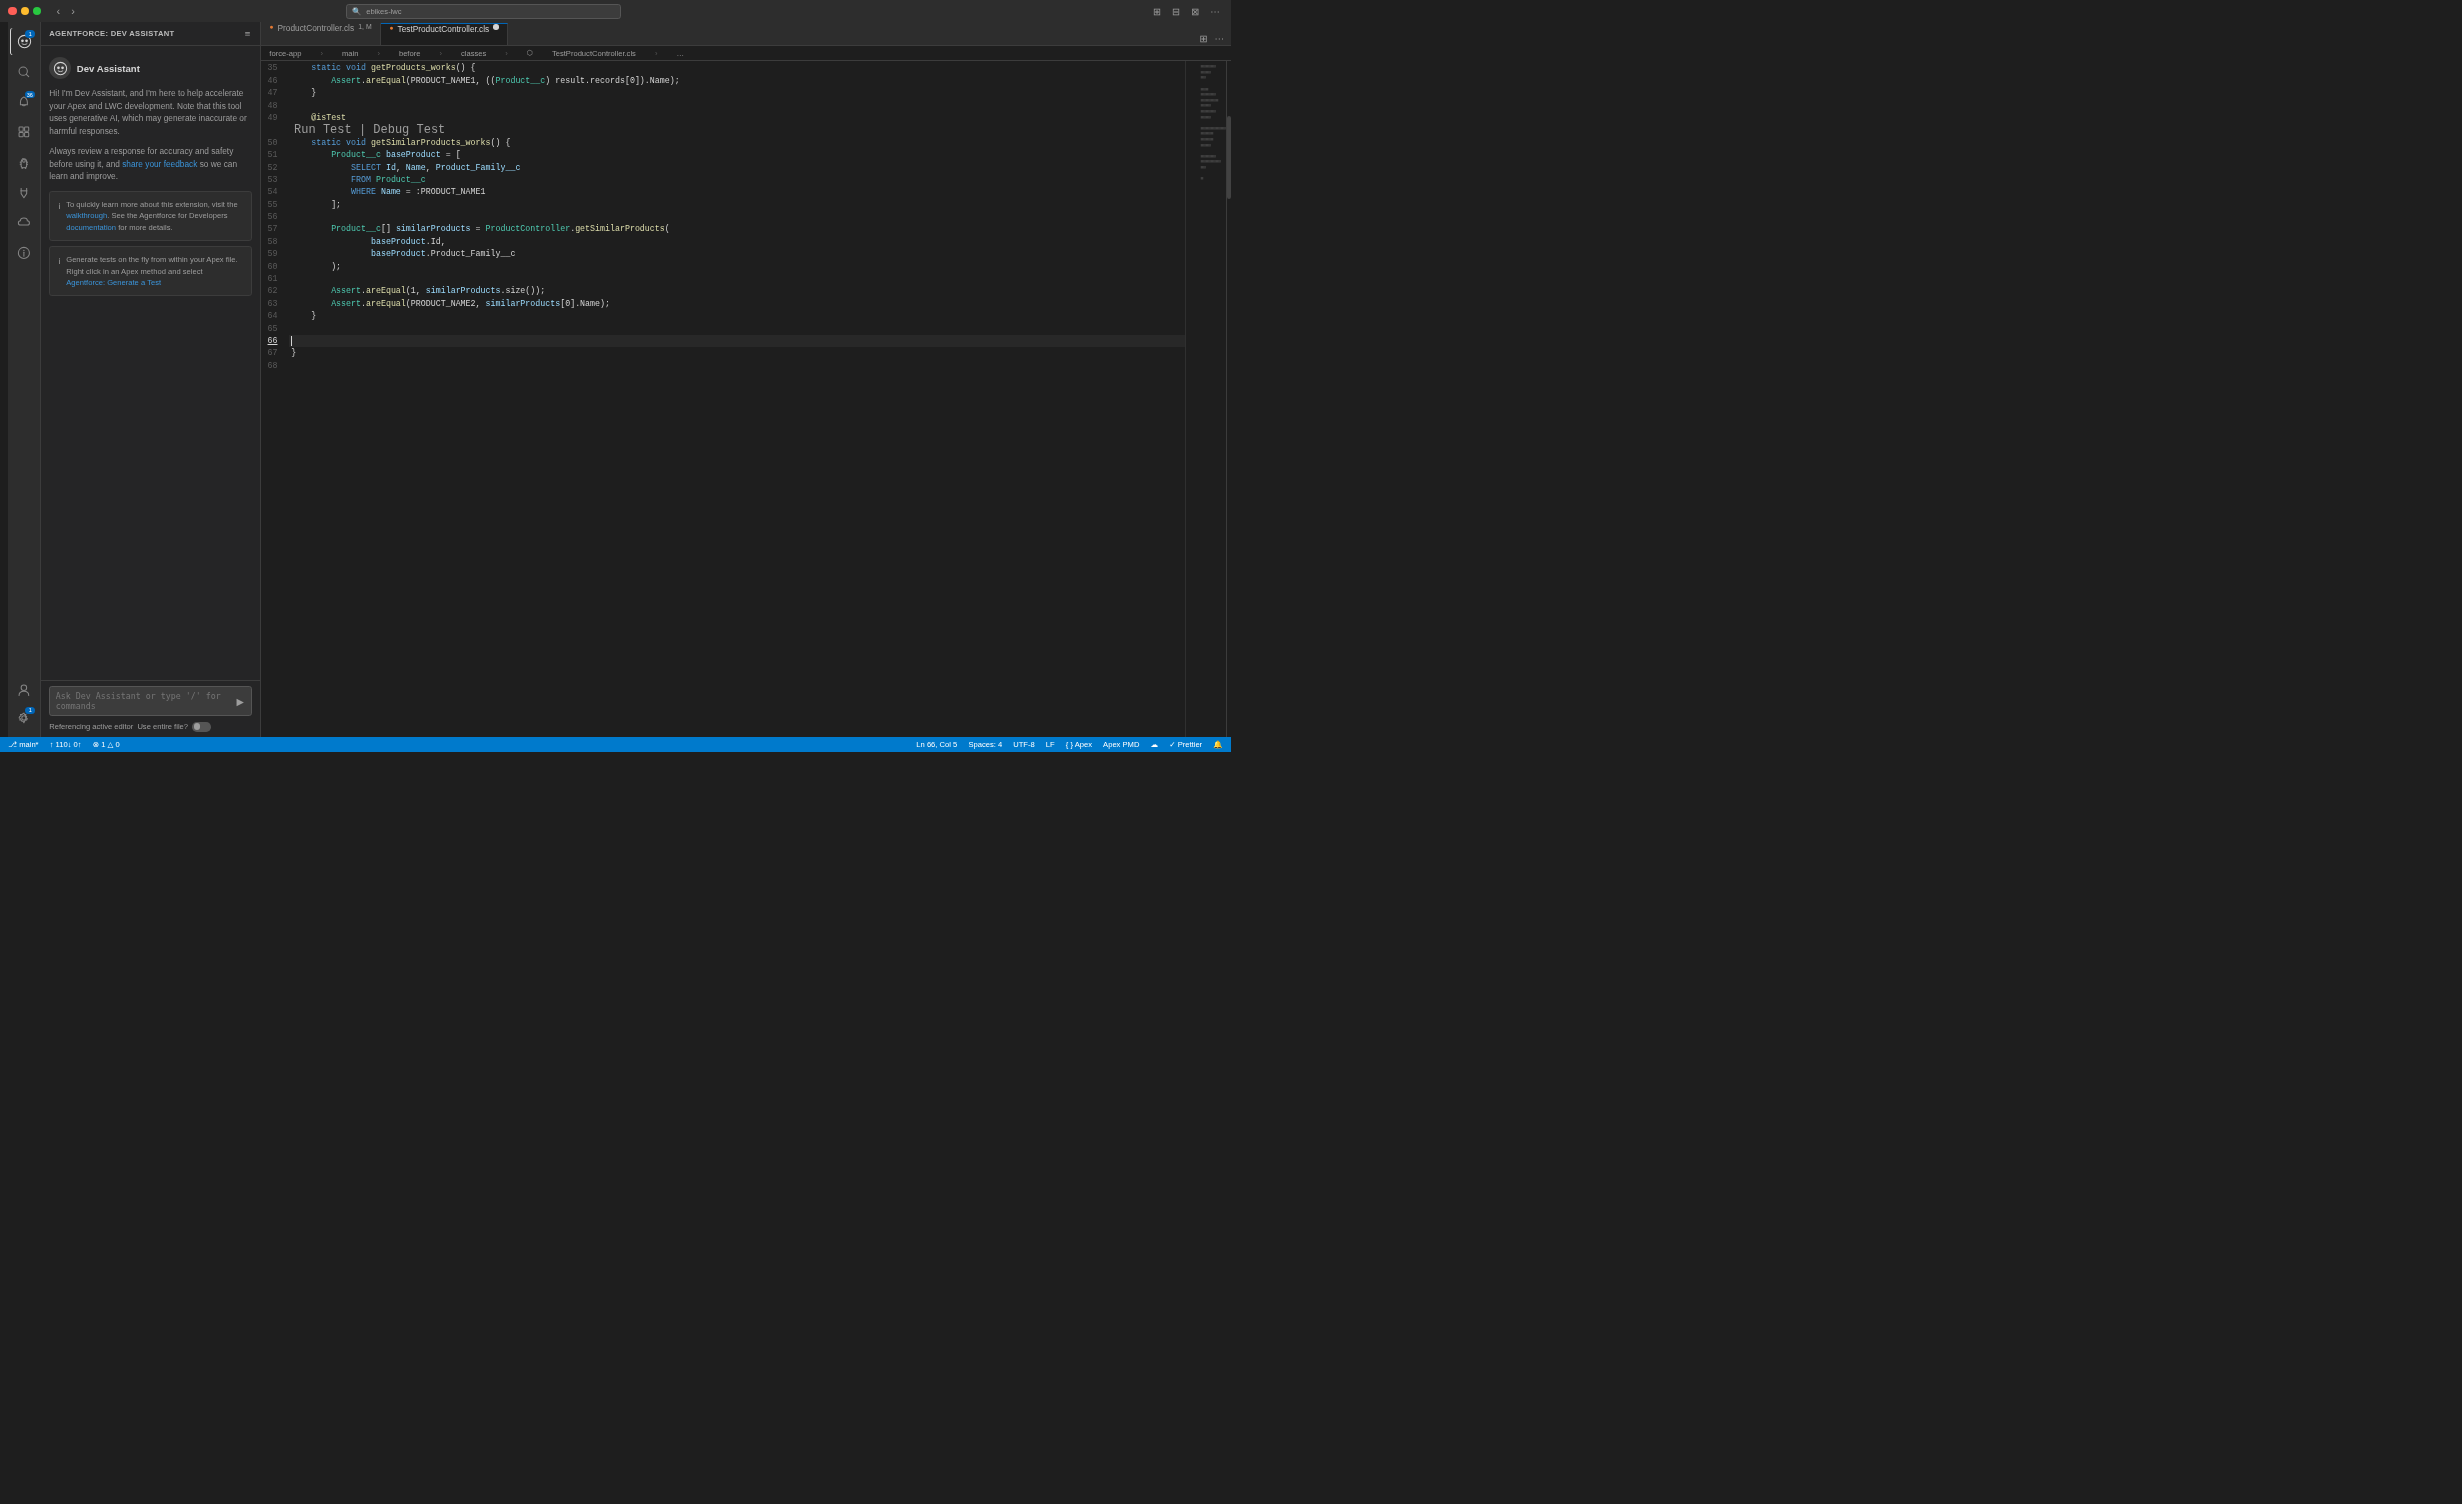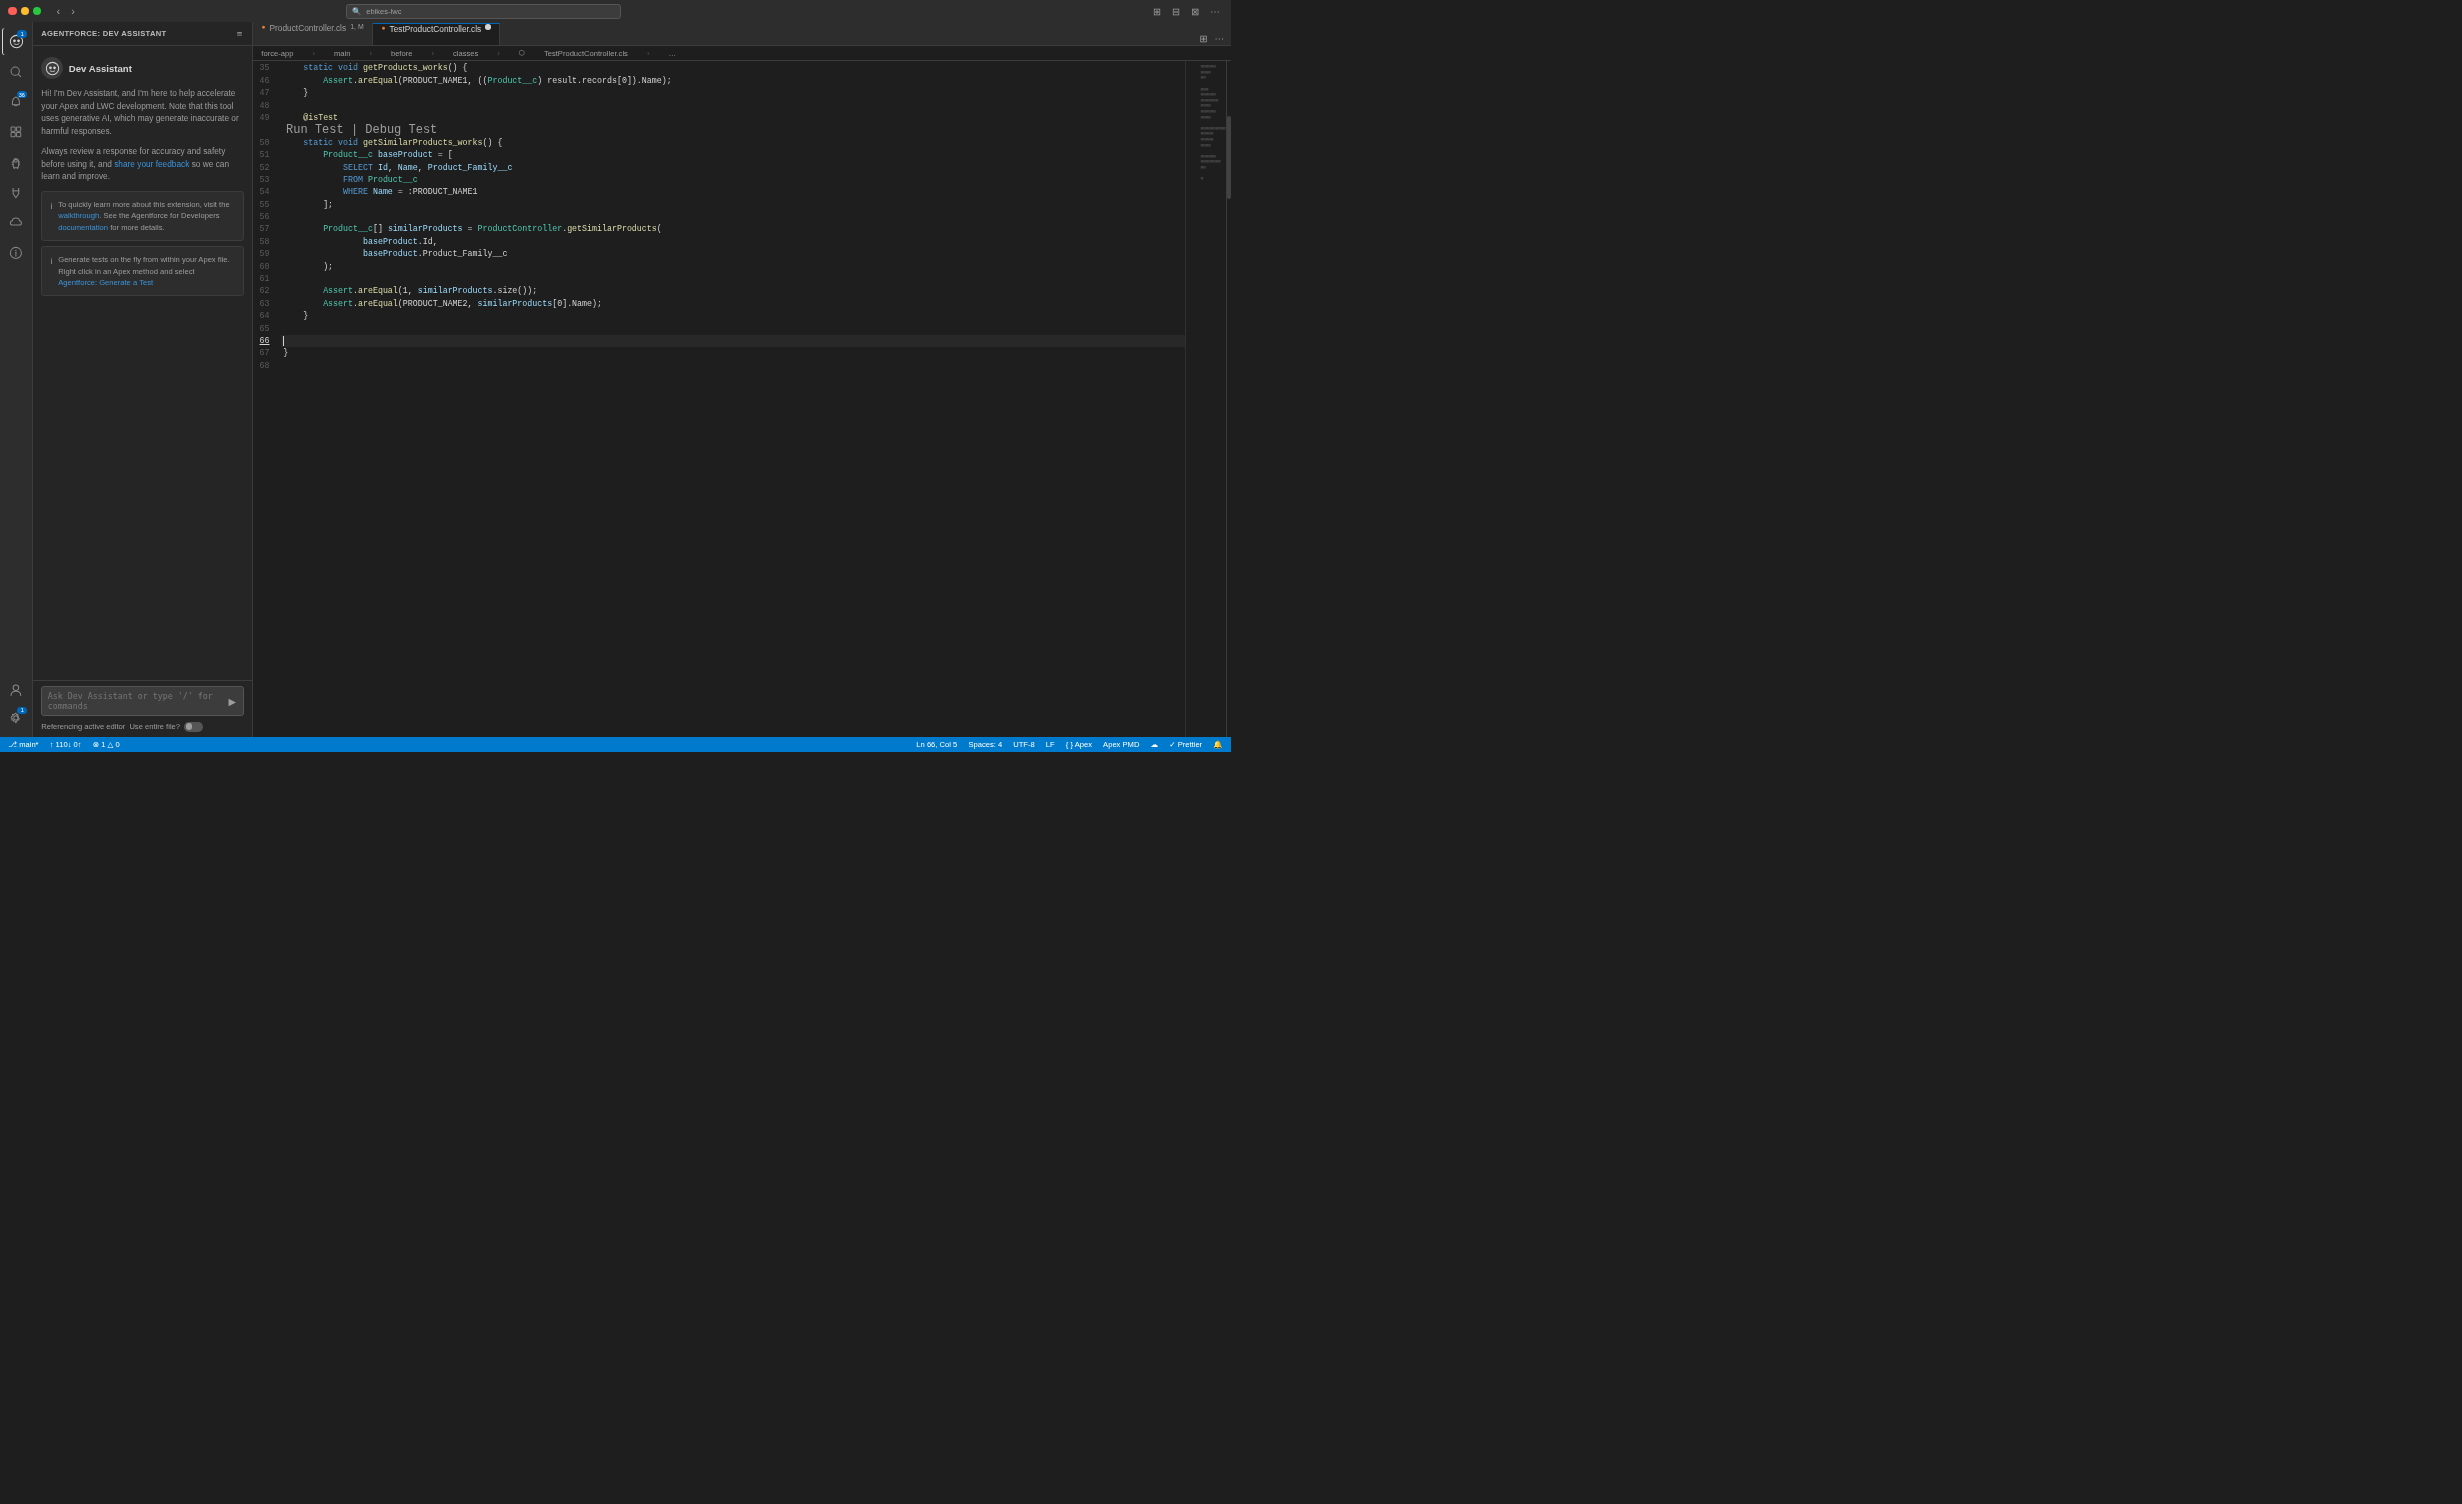--- a/index.html
+++ b/index.html
@@ -76,20 +76,21 @@
       color: #9d9d9d;
       font-size: 9.6px;
       cursor: pointer;
       padding: 1.4px 2.8px;
     }
 
     
     .main-layout {
       display: flex;
       height: calc(752px - 22px - 15px);
+      margin-left: 8px;
     }
 
     
     .activity-bar {
       width: 33px;
       background: #2d2d2d;
       display: flex;
       flex-direction: column;
       align-items: center;
       padding: 5.5px 0;

